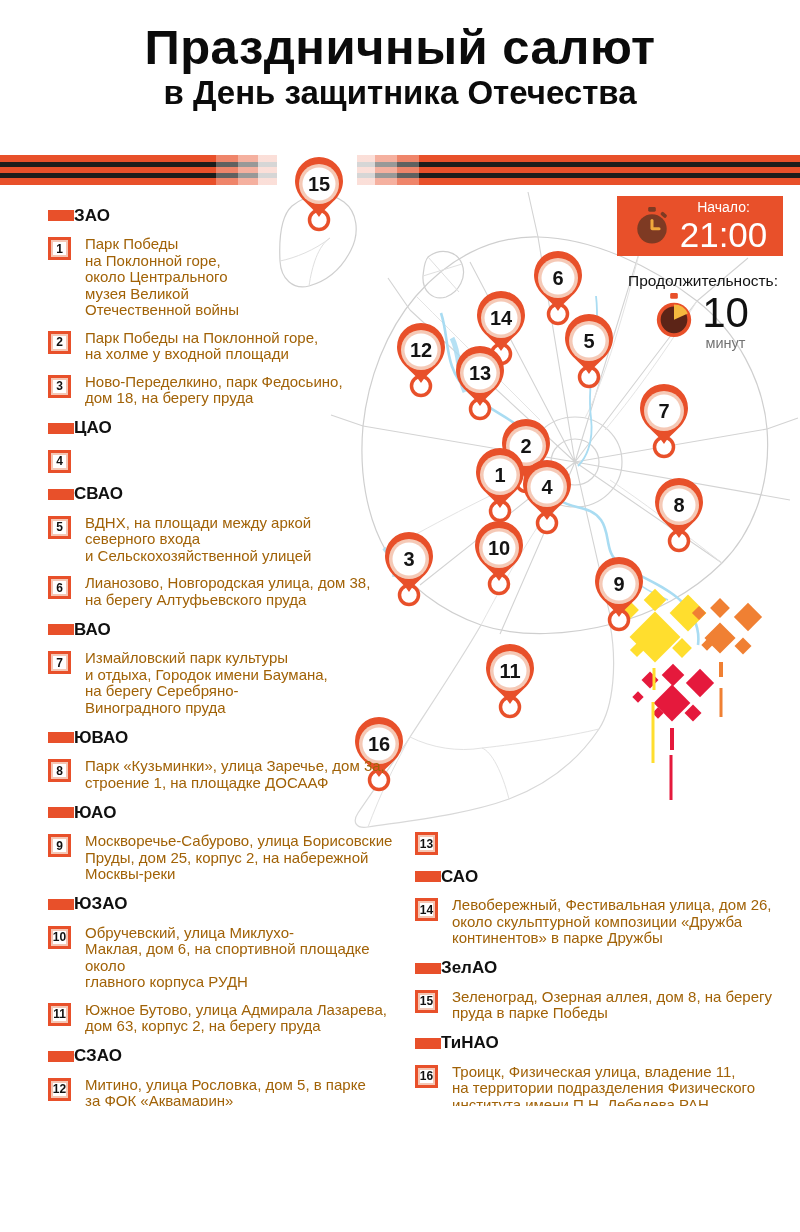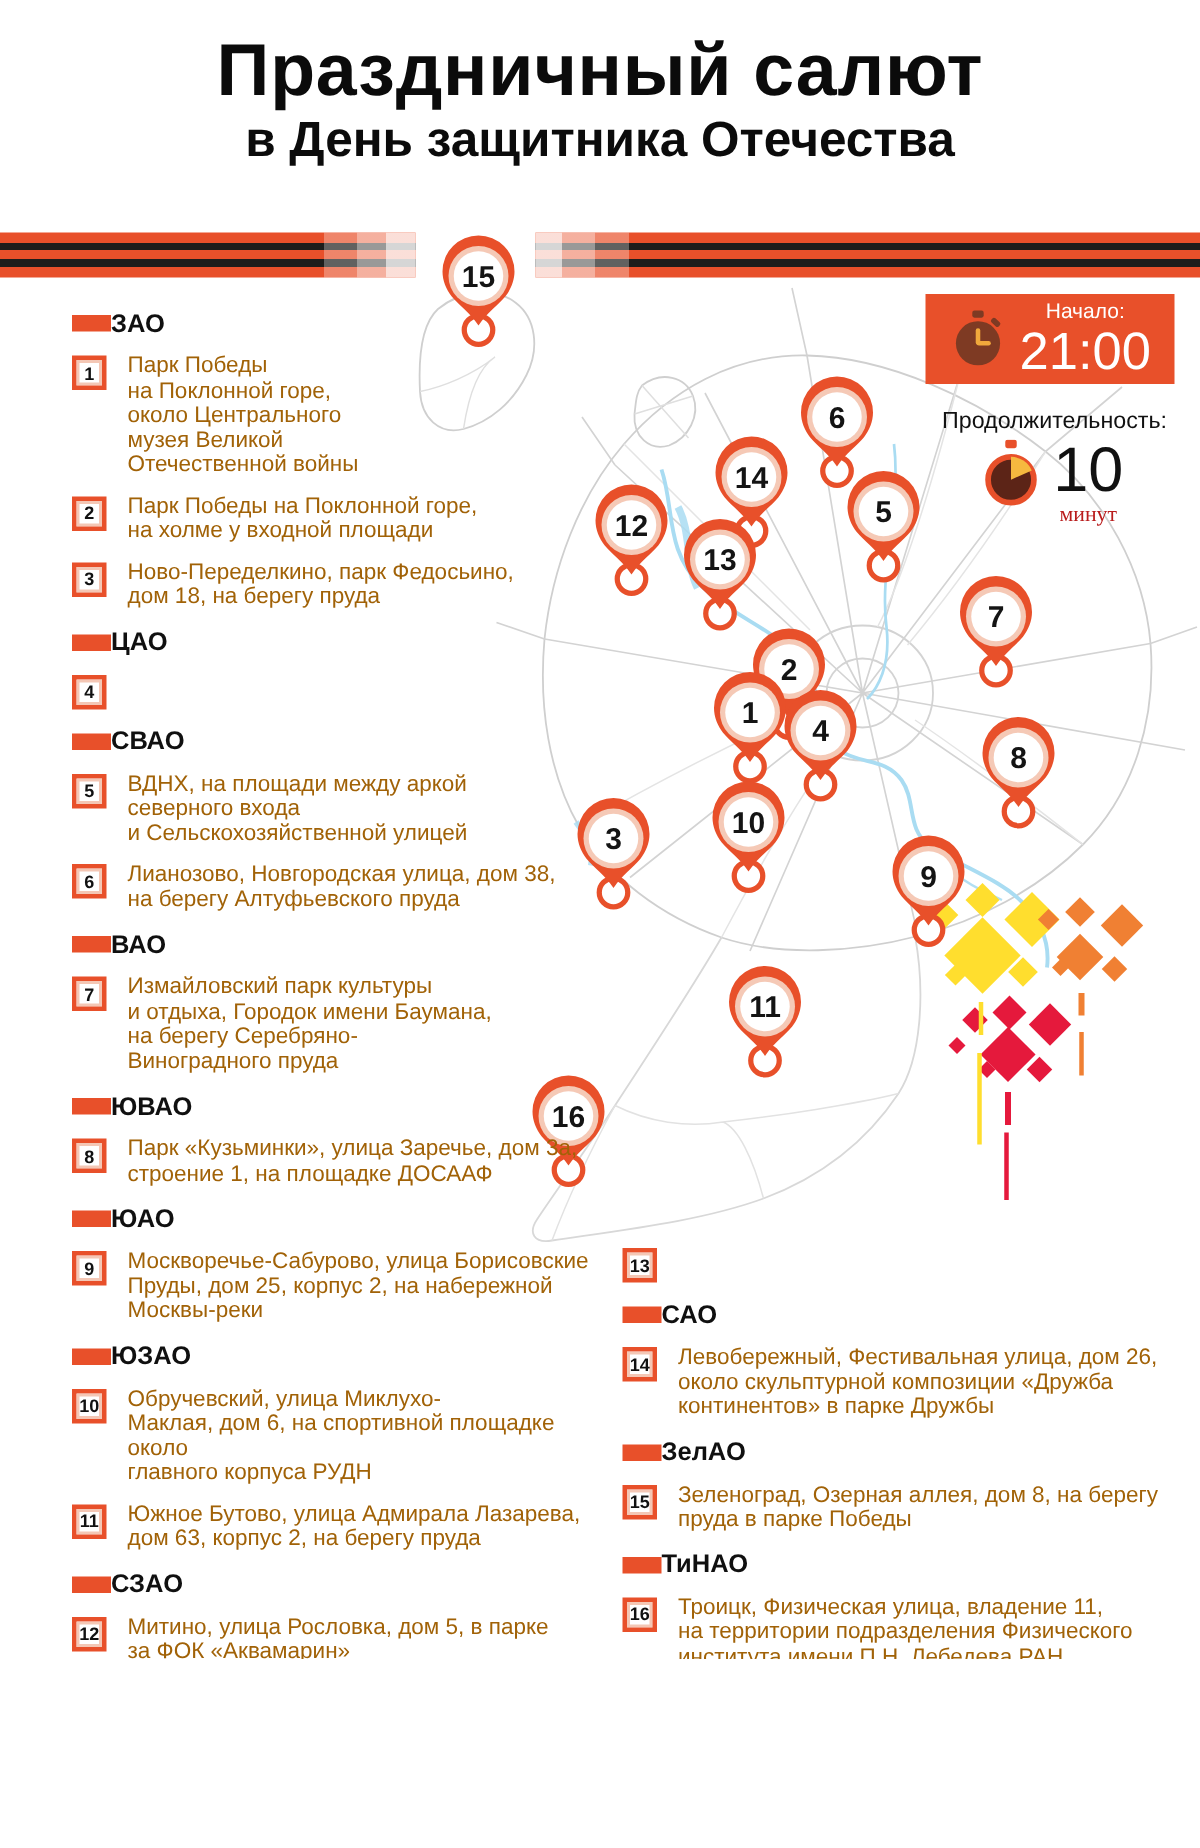--- a/index.html
+++ b/index.html
@@ -33,21 +33,21 @@
   .sb-right{display:flex;flex-direction:column;align-items:center;}
   .sb-label{font-size:14px;line-height:1.1;}
   .sb-time{font-size:35px;line-height:1;margin-top:1px;}
 
   
   .duration{position:absolute;left:628px;top:272px;width:146px;z-index:3;text-align:center;}
   .dur-label{font-size:15.5px;color:#111;}
   .dur-row{display:flex;align-items:flex-start;justify-content:center;gap:7px;margin-top:3px;}
   .dur-right{display:flex;flex-direction:column;align-items:center;}
   .dur-value{font-size:42px;line-height:.95;font-weight:500;color:#111;}
-  .dur-unit{font-size:14.5px;color:#b91c1c;margin-top:2px;font-family:Liberation Serif, serif;}
+  .dur-unit{font-size:14.5px;color:#737373;margin-top:2px;}
 
   
   .col{position:absolute;z-index:2;}
   .col-left{left:48px;top:206px;width:360px;}
   .col-right{left:415px;top:831px;width:380px;}
   .section{margin-bottom:12px;}
   .hdr{display:flex;align-items:center;margin-bottom:11px;height:19px;}
   .bar{width:26px;height:11px;background:#E8502A;flex:0 0 auto;}
   .hdr-label{font-size:17px;font-weight:bold;color:#101010;}
   .row{display:flex;gap:14px;margin-bottom:11px;align-items:flex-start;}

